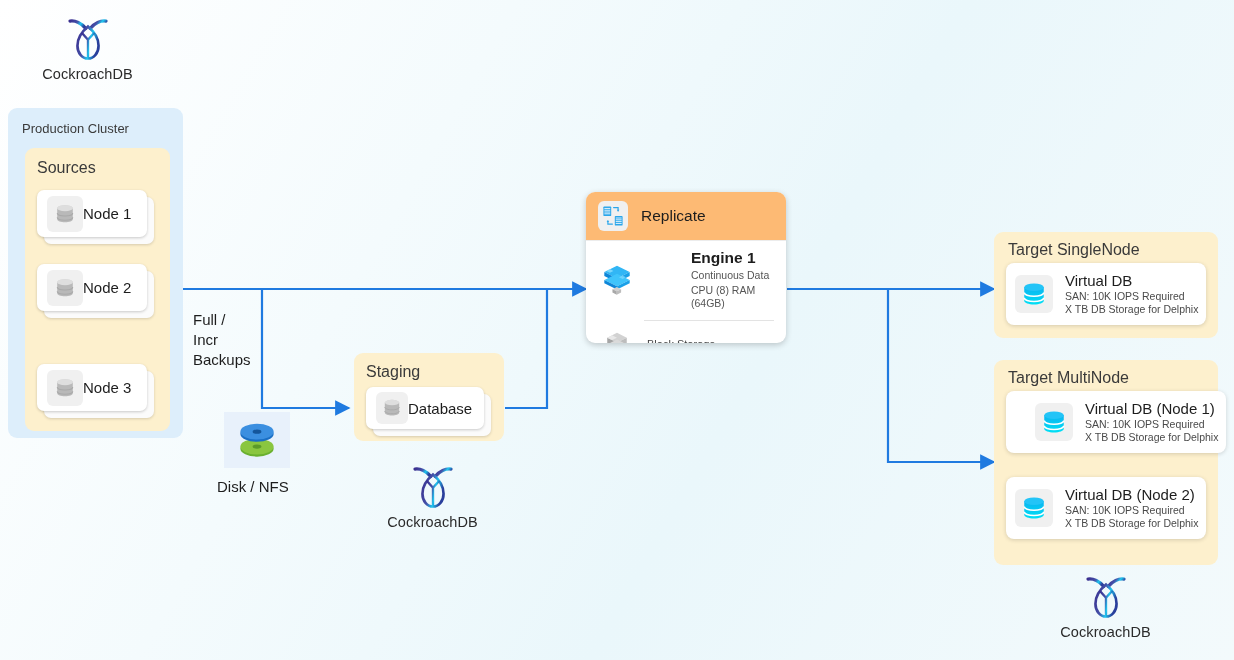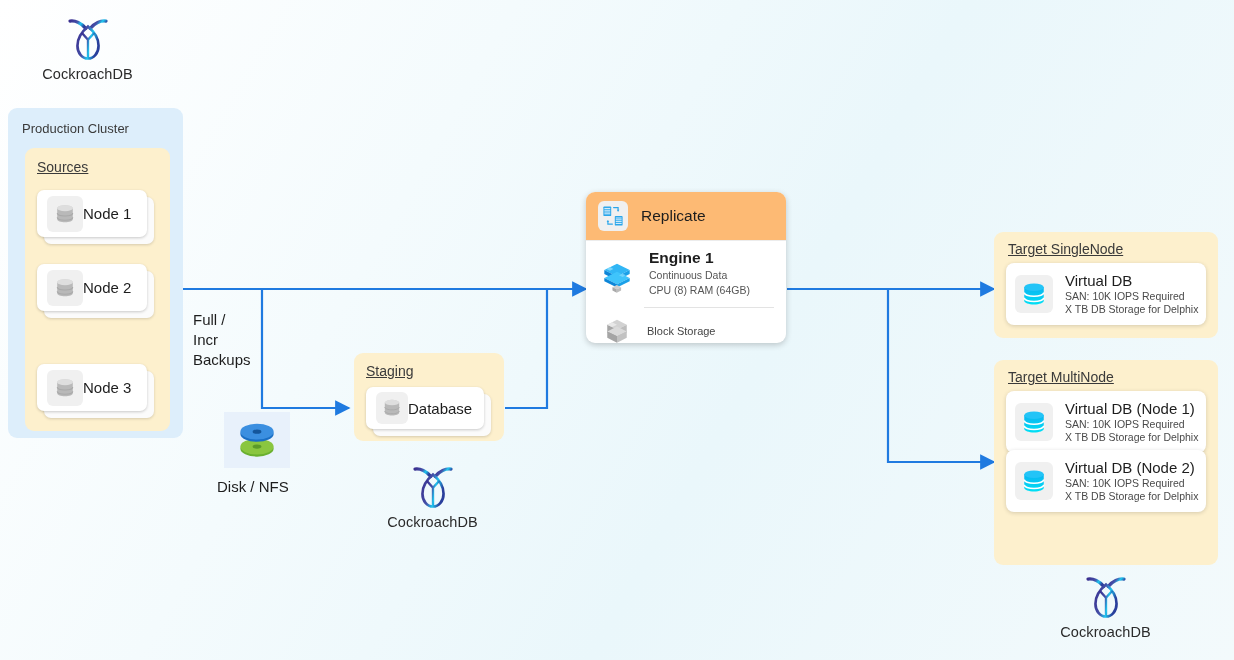--- a/index.html
+++ b/index.html
@@ -19,21 +19,21 @@
     font-size:14.5px;color:#2b2b2b;margin-top:2px;letter-spacing:.1px;white-space:nowrap;
   }
 
   
   .group{position:absolute;border-radius:9px;}
   .group-blue{background:#ddeefb;}
   .group-cream{background:#fdf0cd;}
   .group-title{
     position:absolute;font-size:13px;color:#3a3a3a;white-space:nowrap;
   }
-  .group-title.small{font-size:14px;text-decoration:underline;}
+  .group-title.small{font-size:16px;}
 
   
   .stack{position:absolute;}
   .stack .shadowcard{
     position:absolute;left:7px;top:7px;right:-7px;bottom:-7px;
     background:#fbfbfb;border-radius:7px;
     box-shadow:0 1px 3px rgba(0,0,0,.16);
   }
   .card{
     position:absolute;left:0;top:0;right:0;bottom:0;
@@ -51,21 +51,21 @@
 
   
   .panel{
     position:absolute;background:#fff;border-radius:9px;
     box-shadow:0 2px 6px rgba(0,0,0,.20);overflow:hidden;
   }
   .panel-row{display:flex;align-items:center;padding:9px 12px;}
   .panel-row.head{background:#fdba74;border-bottom:1px solid #ececec;}
   .panel-title{font-size:15.5px;color:#1d1d1d;margin-left:13px;}
   .panel-body{padding:8px 12px 4px 12px;}
-  .eng-row{display:flex;align-items:flex-end;}
+  .eng-row{display:flex;align-items:center;gap:42px;}
   .eng-txt{margin-left:13px;}
   .eng-name{font-size:15.5px;color:#1d1d1d;font-weight:600;line-height:18px;}
   .eng-sub{font-size:10.5px;color:#555;line-height:13px;margin-top:2px;}
   .divider{height:1px;background:#e3e3e3;margin:6px 12px 0 58px;}
   .store-row{display:flex;align-items:center;padding:6px 12px 10px 12px;}
   .store-lbl{font-size:11px;color:#444;margin-left:13px;}
 
   
   .vcard{
     position:absolute;background:#fff;border-radius:8px;
@@ -324,34 +324,34 @@
   <div class="v-txt">
     <div class="v-name">Virtual DB</div>
     <div class="v-sub">SAN: 10K IOPS Required</div>
     <div class="v-sub">X TB DB Storage for Delphix</div>
   </div>
 </div>
 
 <div class="group group-cream" style="left:994px;top:360px;width:224px;height:205px;"></div>
 <div class="group-title small" style="left:1008px;top:369px;">Target MultiNode</div>
 
-<div class="vcard" style="left:1006px;top:391px;width:200px;height:62px;">
+<div class="vcard" style="left:1006px;top:391px;width:200px;height:62px;padding-left:20px;">
   <div class="icon-tile" style="width:38px;height:38px;margin-left:9px;">
     <svg width="30" height="30">
         <use href="#ic-vdb"></use>
       </svg>
   </div>
   <div class="v-txt">
     <div class="v-name">Virtual DB (Node 1)</div>
     <div class="v-sub">SAN: 10K IOPS Required</div>
     <div class="v-sub">X TB DB Storage for Delphix</div>
   </div>
 </div>
 
-<div class="vcard" style="left:1006px;top:450px;width:200px;height:62px;">
+<div class="vcard" style="left:1006px;top:477px;width:200px;height:62px;">
   <div class="icon-tile" style="width:38px;height:38px;margin-left:9px;">
     <svg width="30" height="30">
         <use href="#ic-vdb"></use>
       </svg>
   </div>
   <div class="v-txt">
     <div class="v-name">Virtual DB (Node 2)</div>
     <div class="v-sub">SAN: 10K IOPS Required</div>
     <div class="v-sub">X TB DB Storage for Delphix</div>
   </div>

